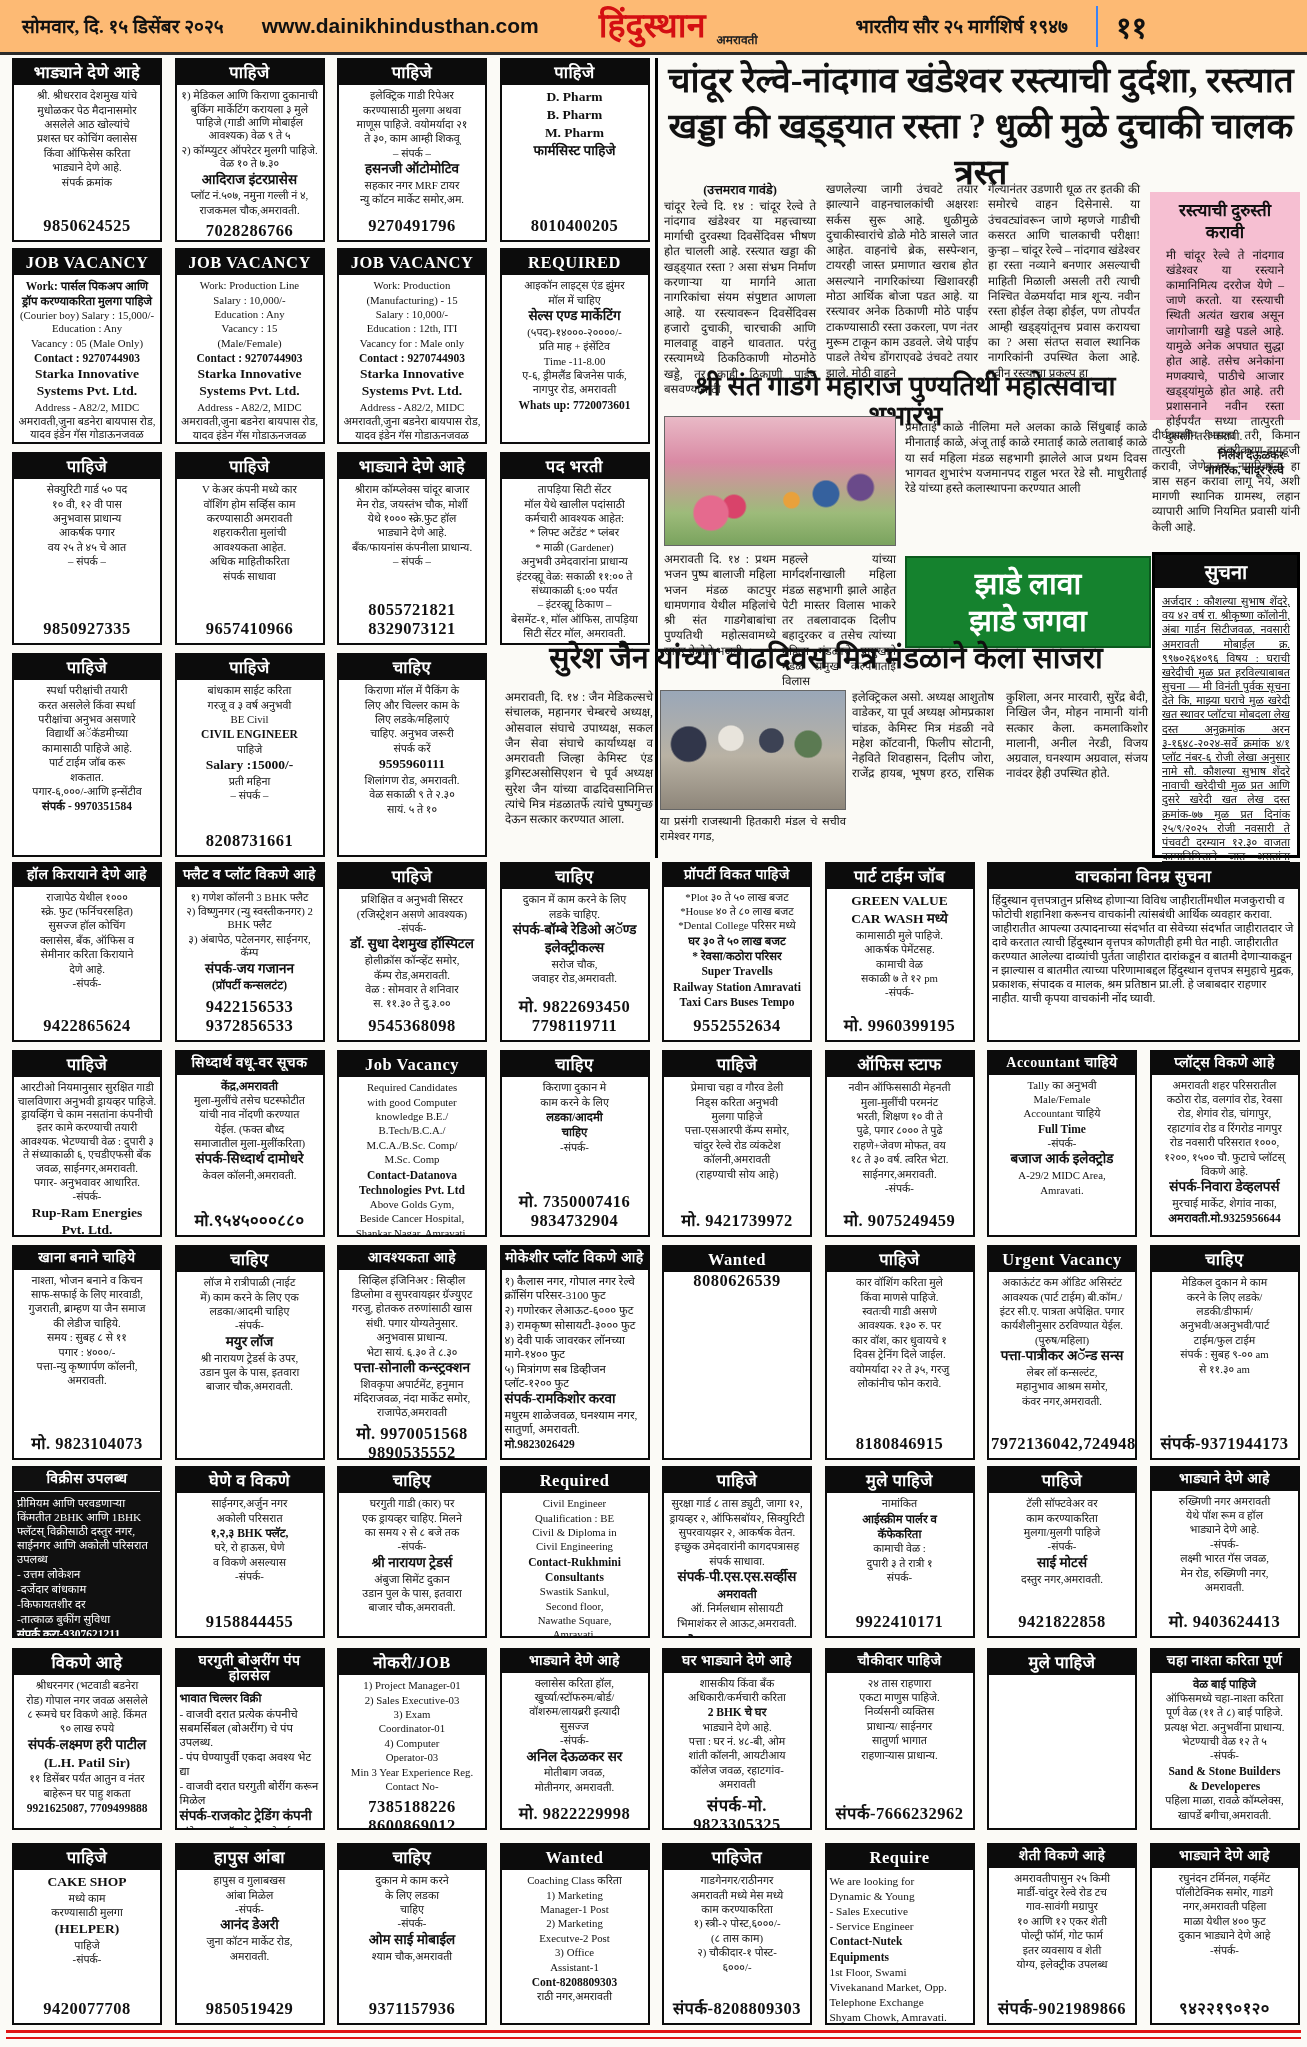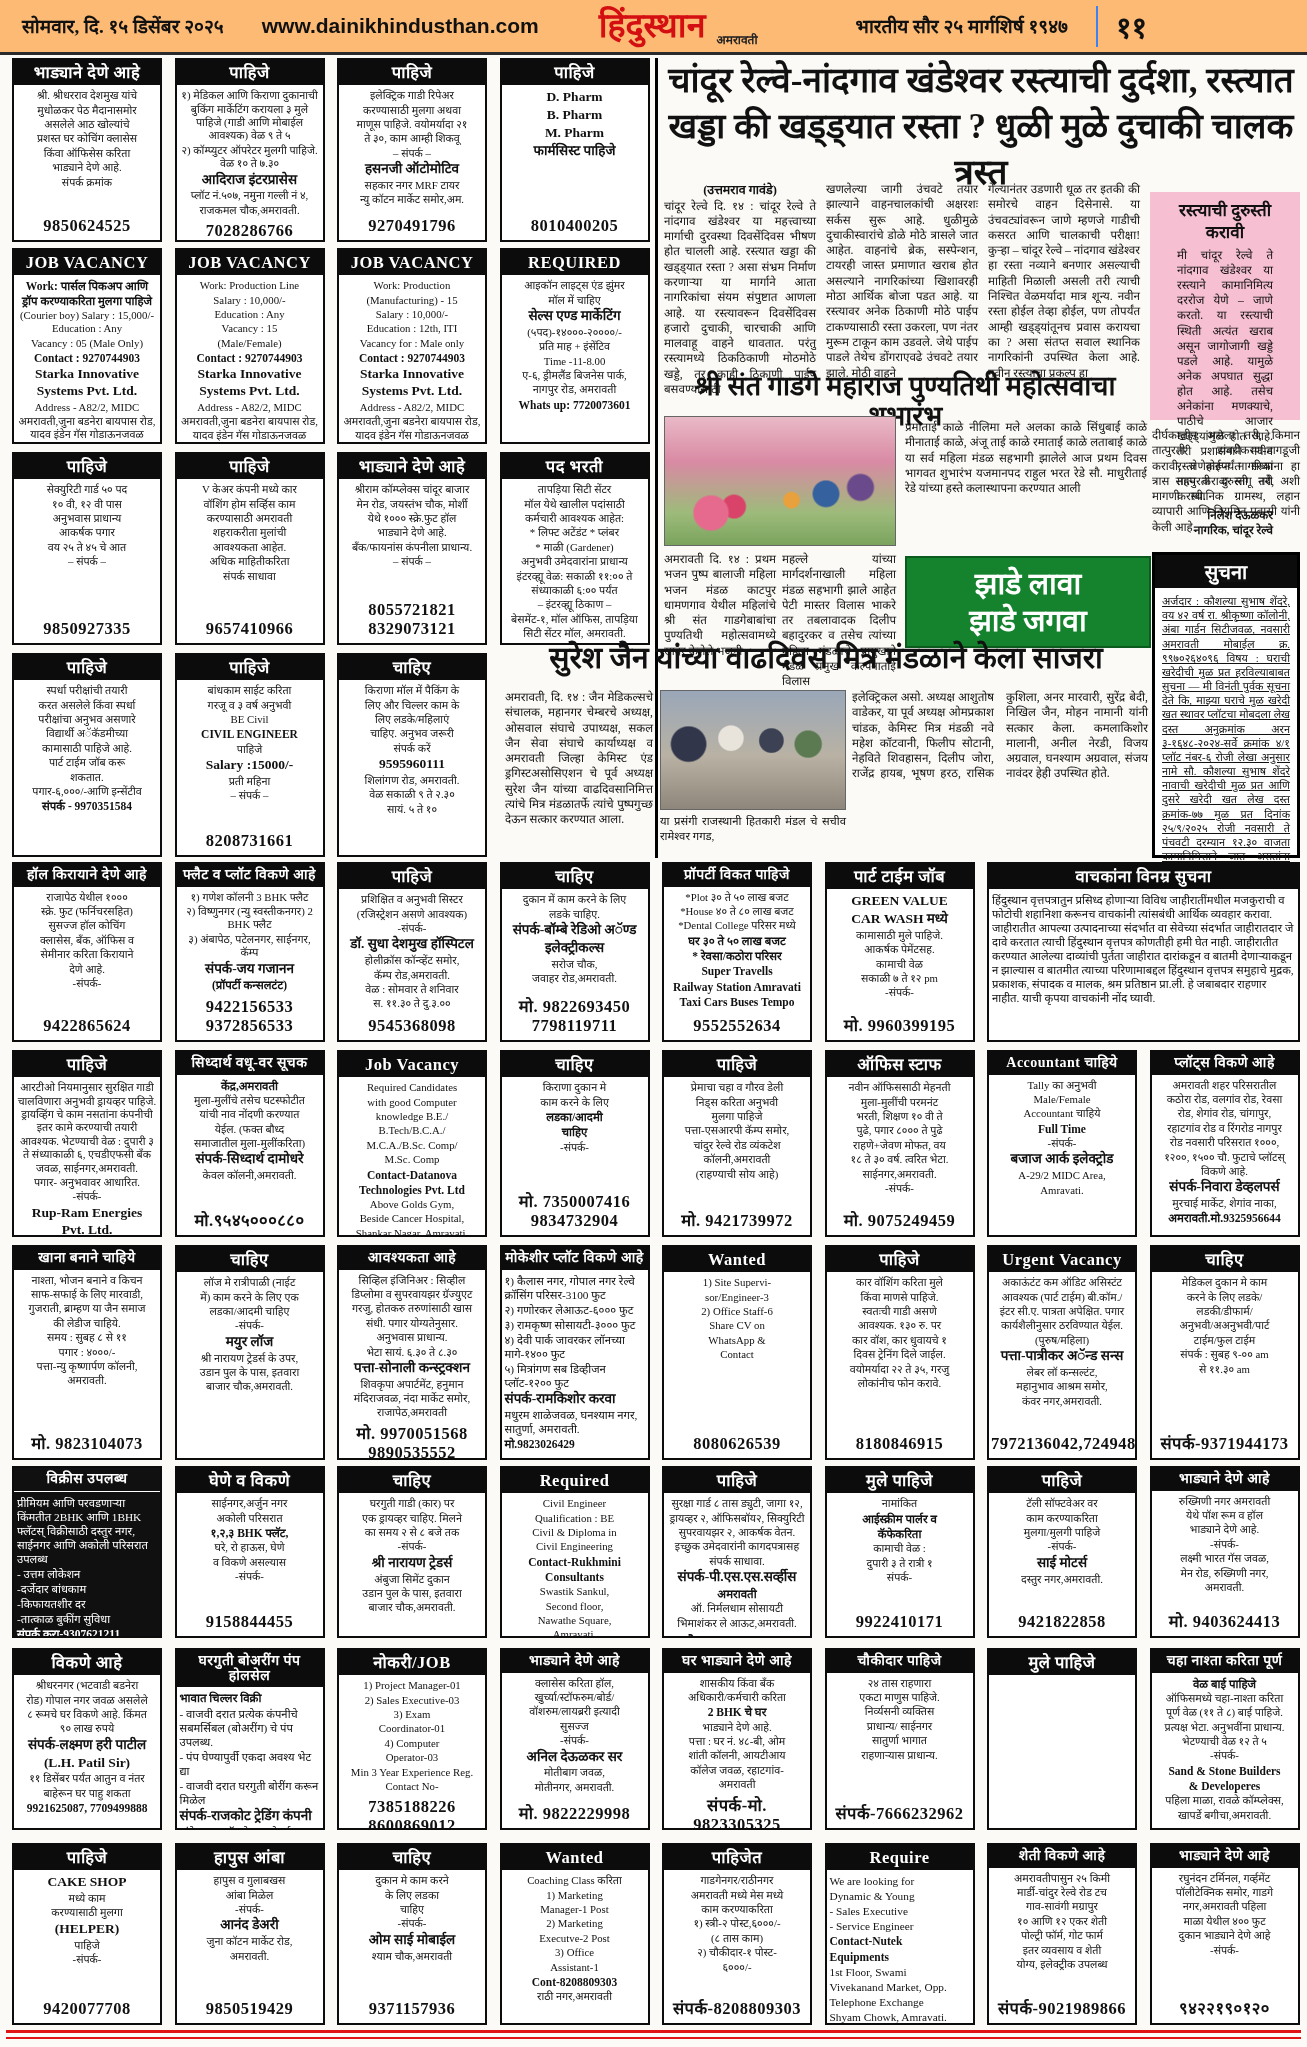--- a/index.html
+++ b/index.html
@@ -30,21 +30,21 @@
         letter-spacing:0.5px;flex:0 0 auto;}
   .ad-black{background:#101010;color:#fff;}
   .ad-black .ad-h{background:#101010;color:#fff;border-bottom:1px solid #fff;}
   .ad-left .ad-b{text-align:left;font-size:11.3px;}
   
   .vrule{position:absolute;width:3px;background:#000;}
   .n1-head{position:absolute;left:662px;top:58px;width:638px;font-size:35px;font-weight:bold;
            text-align:center;line-height:1.32;}
   .ncol{position:absolute;font-size:11.6px;line-height:1.32;text-align:justify;}
   .byline{text-align:center;font-weight:bold;font-size:12.5px;}
-  .pinkbox{position:absolute;background:#f6bfd2;padding:8px 27px;box-sizing:border-box;font-size:11.6px;
+  .pinkbox{position:absolute;background:#f6bfd2;padding:8px 16px;box-sizing:border-box;font-size:11.6px;
            line-height:1.3;text-align:justify;}
   .pinkbox .pt{font-size:17px;font-weight:bold;text-align:center;margin-bottom:4px;}
   .pinkbox .sign{text-align:right;font-weight:bold;margin-top:4px;}
   .n2-head{position:absolute;font-size:27px;font-weight:bold;text-align:center;line-height:1.1;}
   .photo{position:absolute;border:1px solid #666;box-sizing:border-box;}
   .photo1{background:
       radial-gradient(circle at 20% 75%, #e56a8e 0 8%, transparent 9%),
       radial-gradient(circle at 30% 70%, #d9436a 0 6%, transparent 7%),
       radial-gradient(circle at 55% 65%, #e8a13c 0 5%, transparent 6%),
       radial-gradient(circle at 70% 60%, #35619e 0 7%, transparent 8%),
@@ -566,28 +566,20 @@
         <div>३) रामकृष्ण सोसायटी-३००० फुट</div>
         <div>४) देवी पार्क जावरकर लॉनच्या मागे-१४०० फुट</div>
         <div>५) मित्रांगण सब डिव्हीजन प्लॉट-१२०० फुट</div>
         <div class="b2">संपर्क-रामकिशोर करवा</div>
         <div>मधुरम शाळेजवळ, घनश्याम नगर, सातुर्णा, अमरावती.</div>
         <div class="b1">मो.9823026429</div>
       </div>
     </div>
     <div class="ad">
       <div class="ad-h">Wanted</div>
-      <div class="ad-b">
-        <div>1) Site Supervi-</div>
-        <div>sor/Engineer-3</div>
-        <div>2) Office Staff-6</div>
-        <div>Share CV on</div>
-        <div>WhatsApp &amp;</div>
-        <div>Contact</div>
-      </div>
       <div class="ad-p">8080626539</div>
     </div>
     <div class="ad">
       <div class="ad-h">पाहिजे</div>
       <div class="ad-b">
         <div>कार वॉशिंग करिता मुले</div>
         <div>किंवा माणसे पाहिजे.</div>
         <div>स्वतःची गाडी असणे</div>
         <div>आवश्यक. १३० रु. पर</div>
         <div>कार वॉश, कार धुवायचे १</div>

